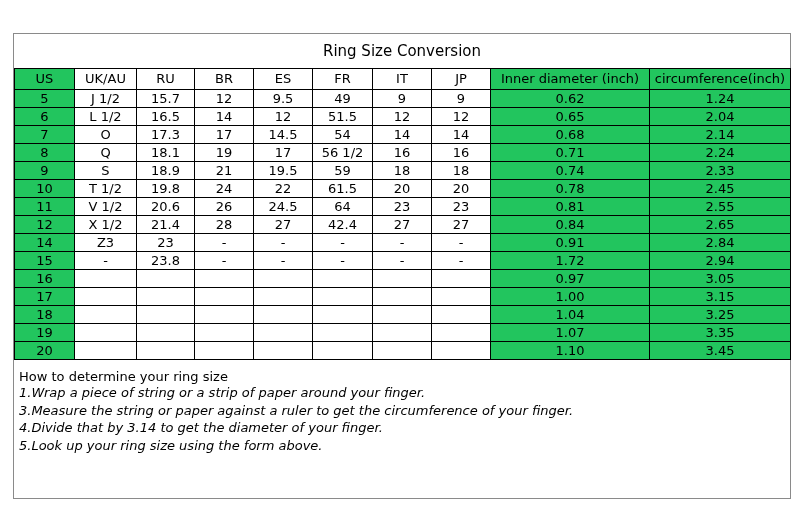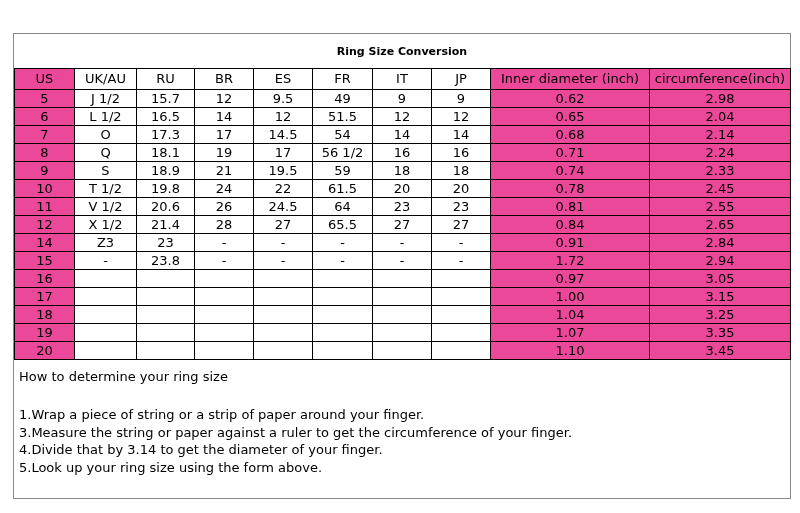--- a/index.html
+++ b/index.html
@@ -18,22 +18,21 @@
     top: 33px;
     width: 776px;
     border: 1px solid #8a8a8a;
     background: #ffffff;
   }
   .title-row {
     height: 34px;
     display: flex;
     align-items: center;
     justify-content: center;
-    font-size: 11px;
-    font-weight: bold;
+    font-size: 15px;
   }
   table.conversion {
     border-collapse: collapse;
     table-layout: fixed;
     width: 100%;
   }
   table.conversion th, table.conversion td {
     border: 1px solid #000000;
     font-size: 13px;
     font-weight: normal;
@@ -42,32 +41,32 @@
     padding: 0;
     height: 17px;
     line-height: 16px;
     white-space: nowrap;
     overflow: hidden;
   }
   table.conversion thead th {
     height: 20px;
   }
   .hl {
-    background: #ec4899;
+    background: #22c55e;
   }
   .instructions {
     height: 129px;
     padding: 9px 4px 0 5px;
     font-size: 13px;
   }
   .instructions-heading {
-    margin-bottom: 22px;
   }
   .instruction-step {
     line-height: 17.5px;
+    font-style: italic;
   }
 </style>
 </head>
 <body>
 
 <div class="outer-box">
   <div class="title-row">Ring Size Conversion</div>
 
   <table class="conversion">
     <colgroup>
@@ -100,21 +99,21 @@
         <tr>
           <td class="hl">5</td>
           <td>J 1/2</td>
           <td>15.7</td>
           <td>12</td>
           <td>9.5</td>
           <td>49</td>
           <td>9</td>
           <td>9</td>
           <td class="hl">0.62</td>
-          <td class="hl">2.98</td>
+          <td class="hl">1.24</td>
         </tr>
         <tr>
           <td class="hl">6</td>
           <td>L 1/2</td>
           <td>16.5</td>
           <td>14</td>
           <td>12</td>
           <td>51.5</td>
           <td>12</td>
           <td>12</td>
@@ -180,21 +179,21 @@
           <td>23</td>
           <td class="hl">0.81</td>
           <td class="hl">2.55</td>
         </tr>
         <tr>
           <td class="hl">12</td>
           <td>X 1/2</td>
           <td>21.4</td>
           <td>28</td>
           <td>27</td>
-          <td>65.5</td>
+          <td>42.4</td>
           <td>27</td>
           <td>27</td>
           <td class="hl">0.84</td>
           <td class="hl">2.65</td>
         </tr>
         <tr>
           <td class="hl">14</td>
           <td>Z3</td>
           <td>23</td>
           <td>-</td>

